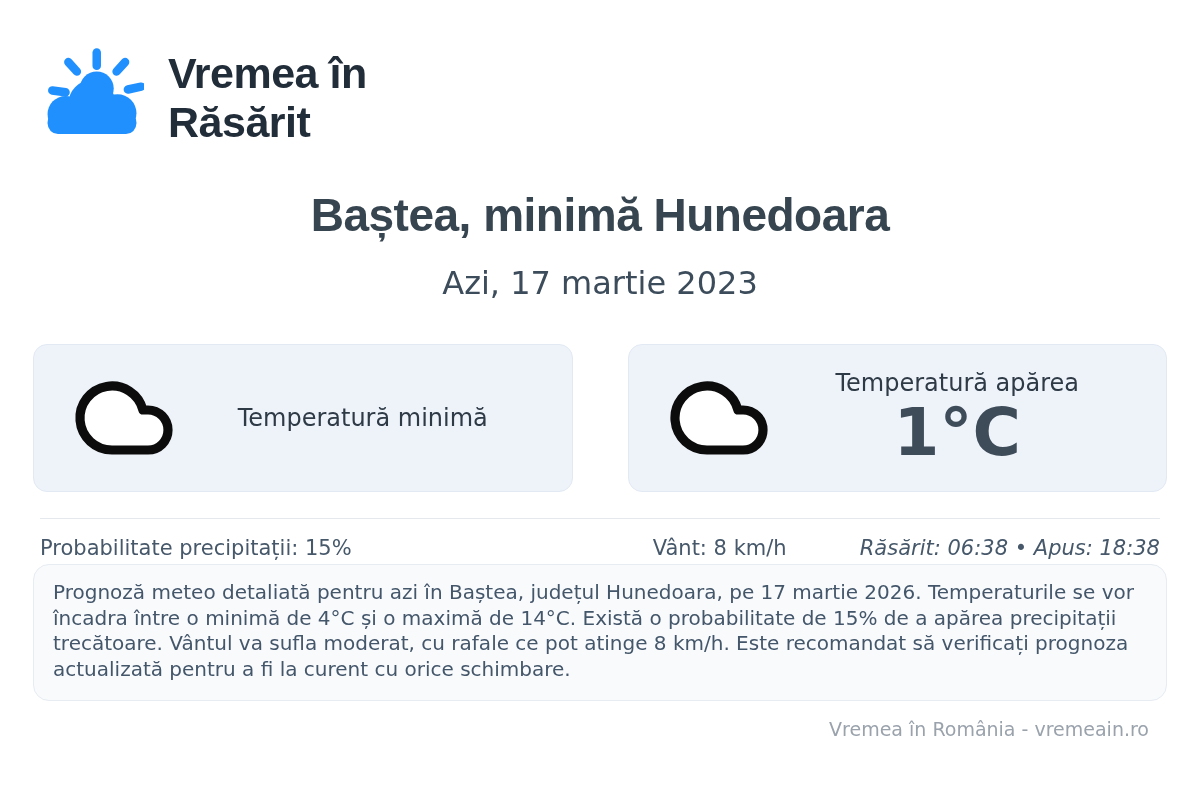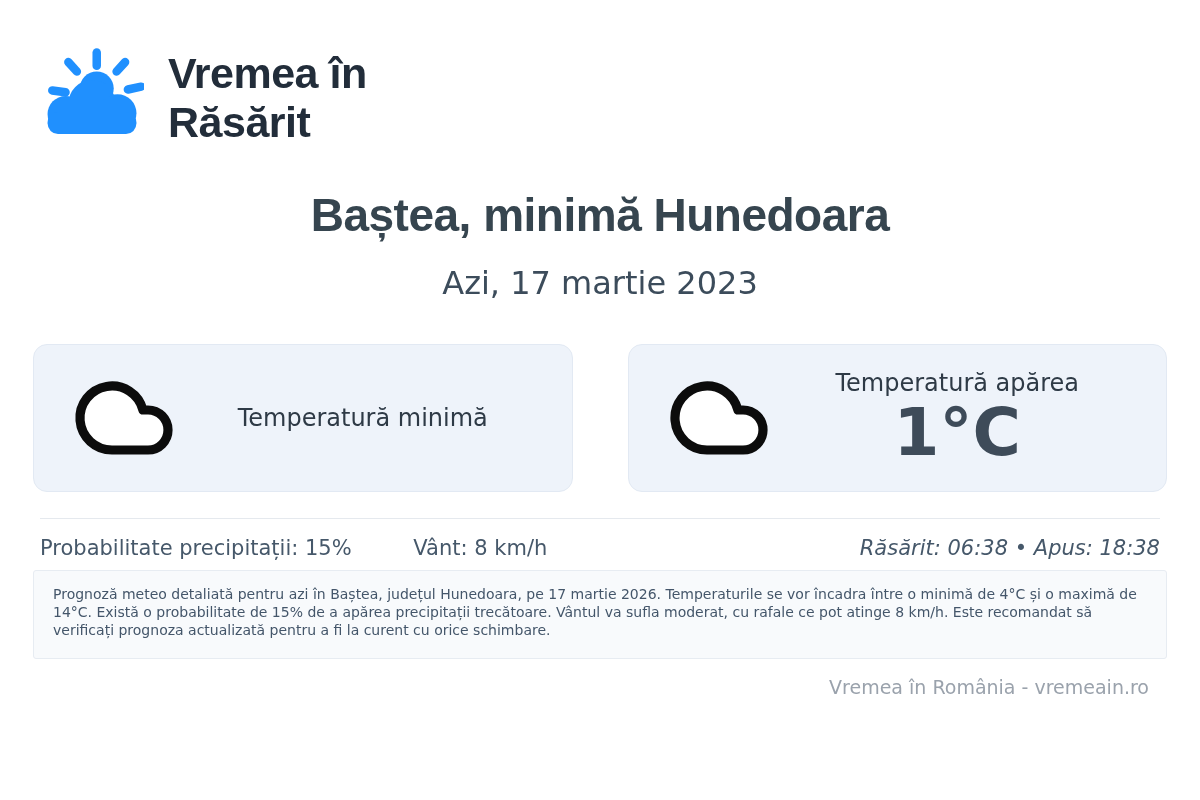--- a/index.html
+++ b/index.html
@@ -19,25 +19,25 @@
   .card { flex:1; height:148px; background:#eef3fa; border:1px solid #e2e9f3; border-radius:14px;
           display:flex; align-items:center; padding:0 30px; }
   .card-cloud { width:120px; height:96px; flex:0 0 auto; }
   .card-body { flex:1; display:flex; flex-direction:column; align-items:center; }
   .card-label { font-size:24px; color:#2e3a46; }
   .card-value { font-size:66px; font-weight:700; color:#3e4b59; line-height:1.04; margin-top:2px; }
 
   .stats { margin:26px 40px 0; border-top:1px solid #e5e9ee; padding-top:17px;
            display:flex; font-size:21px; color:#46586a; }
   .stats > div { flex:1; white-space:nowrap; }
-  .stat-center { text-align:left; }
+  .stat-center { text-align:right; }
   .stat-right  { text-align:right;font-style:italic; }
 
-  .forecast-box { margin:10px 33px 0; background:#f8fafc; border:1px solid #e7ecf2; border-radius:3px;
-                  padding:15px 19px 18px; font-size:14px; line-height:1.28; color:#44566a; }
+  .forecast-box { margin:4px 33px 0; background:#f8fafc; border:1px solid #e7ecf2; border-radius:16px;
+                  padding:15px 19px 18px; font-size:20px; line-height:1.28; color:#44566a; }
 
   .footer-credit { text-align:right; margin:17px 51px 0; font-size:19px; color:#9aa2ac; }
 </style>
 </head>
 <body>
 
 <div class="logo-row">
   <svg class="logo-icon" viewBox="0 0 110 110">
     <g stroke="#2090fe" stroke-width="9" stroke-linecap="round" fill="none">
       <line x1="60" y1="7" x2="60" y2="21"></line>

